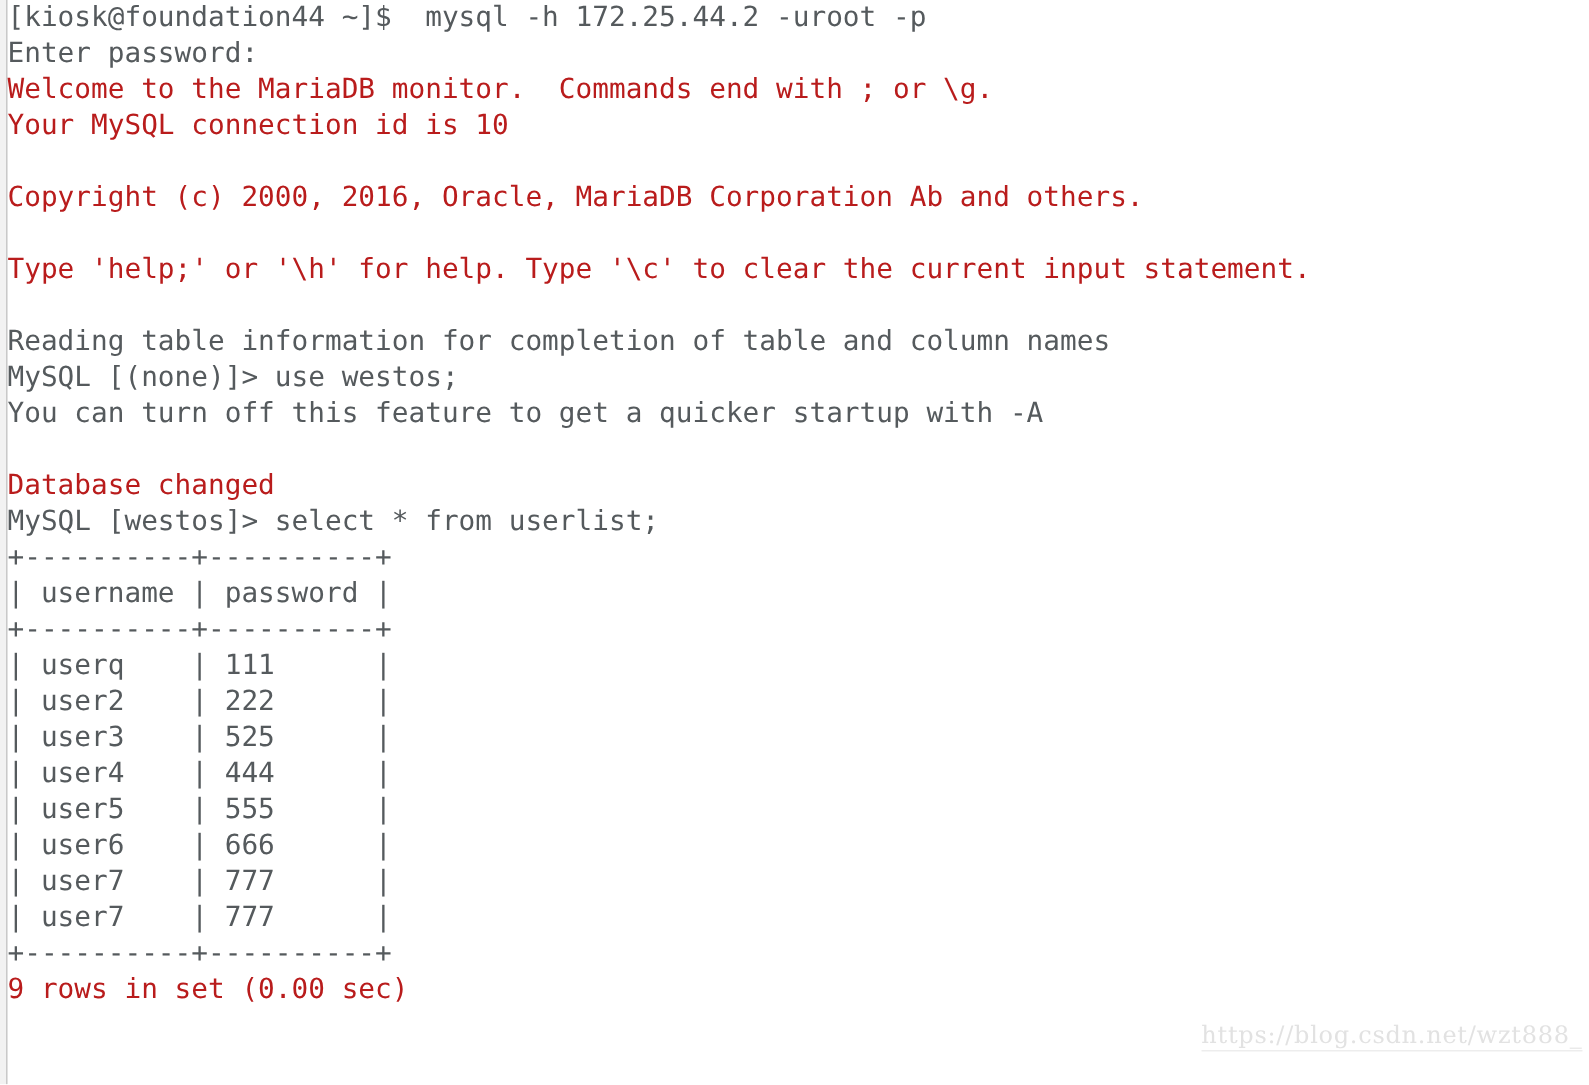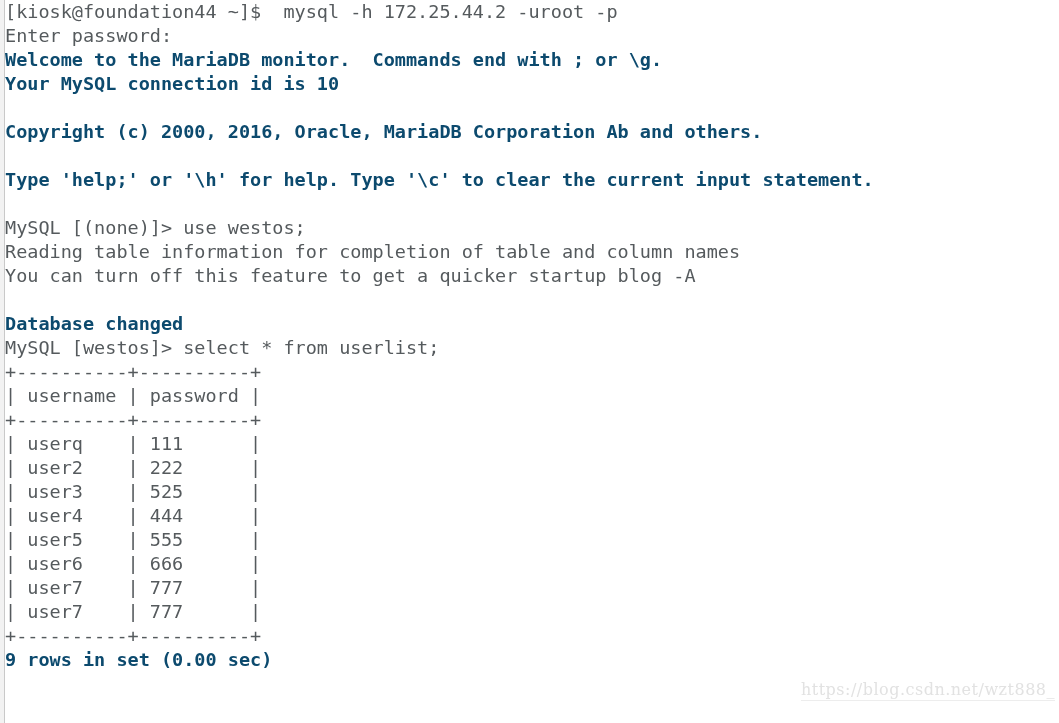--- a/index.html
+++ b/index.html
@@ -42,22 +42,22 @@
     line-height: 24px;
     font-size: 18.5px;
     letter-spacing: 0px;
     white-space: pre;
     font-family: "DejaVu Sans Mono", "Liberation Mono", monospace;
     color: #555a5d;
     font-weight: 400;
     -webkit-font-smoothing: none;
   }
   .line.bold {
-    color: #0c4a6e;
-    font-weight: 700;
+    color: #b91c1c;
+    font-weight: 400;
   }
   .line.blank {
     color: transparent;
   }
   
   #scrollbar {
     position: absolute;
     right: 0px;
     top: 0;
     width: 22px;
@@ -105,23 +105,23 @@
   <div id="term">
       <div class="line">[kiosk@foundation44 ~]$  mysql -h 172.25.44.2 -uroot -p</div>
       <div class="line">Enter password:</div>
       <div class="line bold">Welcome to the MariaDB monitor.  Commands end with ; or \g.</div>
       <div class="line bold">Your MySQL connection id is 10</div>
       <div class="line blank"></div>
       <div class="line bold">Copyright (c) 2000, 2016, Oracle, MariaDB Corporation Ab and others.</div>
       <div class="line blank"></div>
       <div class="line bold">Type 'help;' or '\h' for help. Type '\c' to clear the current input statement.</div>
       <div class="line blank"></div>
+      <div class="line">Reading table information for completion of table and column names</div>
       <div class="line">MySQL [(none)]&gt; use westos;</div>
-      <div class="line">Reading table information for completion of table and column names</div>
-      <div class="line">You can turn off this feature to get a quicker startup blog -A</div>
+      <div class="line">You can turn off this feature to get a quicker startup with -A</div>
       <div class="line blank"></div>
       <div class="line bold">Database changed</div>
       <div class="line">MySQL [westos]&gt; select * from userlist;</div>
       <div class="line">+----------+----------+</div>
       <div class="line">| username | password |</div>
       <div class="line">+----------+----------+</div>
       <div class="line">| userq    | 111      |</div>
       <div class="line">| user2    | 222      |</div>
       <div class="line">| user3    | 525      |</div>
       <div class="line">| user4    | 444      |</div>

